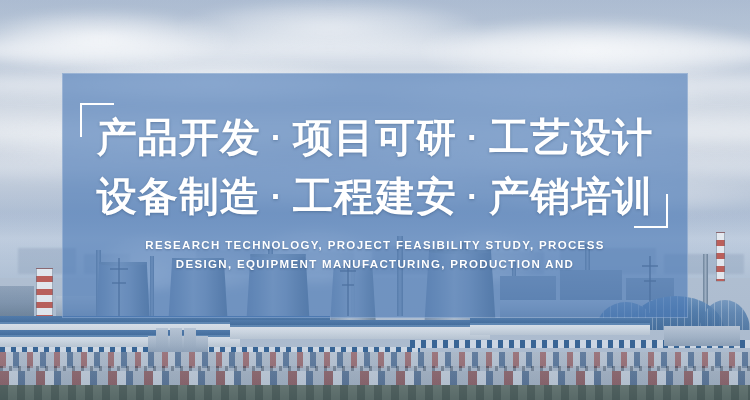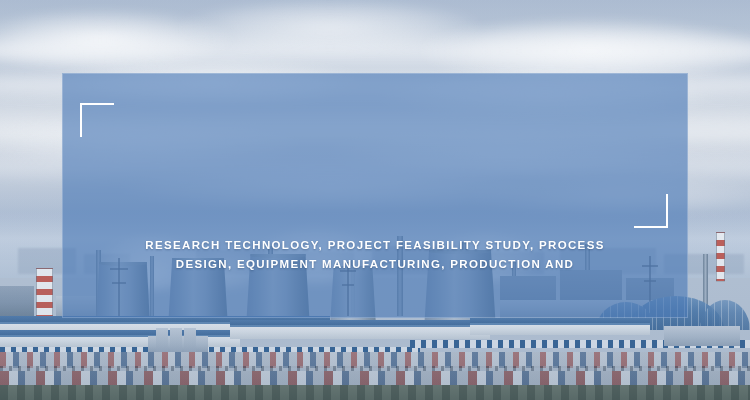--- a/index.html
+++ b/index.html
@@ -335,20 +335,26 @@
 
   <div class="bracket tl">
     <i class="h"></i>
       <i class="v"></i>
   </div>
   <div class="bracket br">
     <i class="h"></i>
       <i class="v"></i>
   </div>
 
-
+  <div class="headline l1">
+    <span>产品开发</span><span class="dot">·</span><span>项目可研</span><span class="dot">·</span><span>工艺设计</span>
+  </div>
+
+  <div class="headline l2">
+    <span>设备制造</span><span class="dot">·</span><span>工程建安</span><span class="dot">·</span><span>产销培训</span>
+  </div>
 
   <div class="subtitle">
     <div>RESEARCH TECHNOLOGY, PROJECT FEASIBILITY STUDY, PROCESS</div>
     <div>DESIGN, EQUIPMENT MANUFACTURING, PRODUCTION AND</div>
   </div>
 
 </div>
 
 </body></html>

